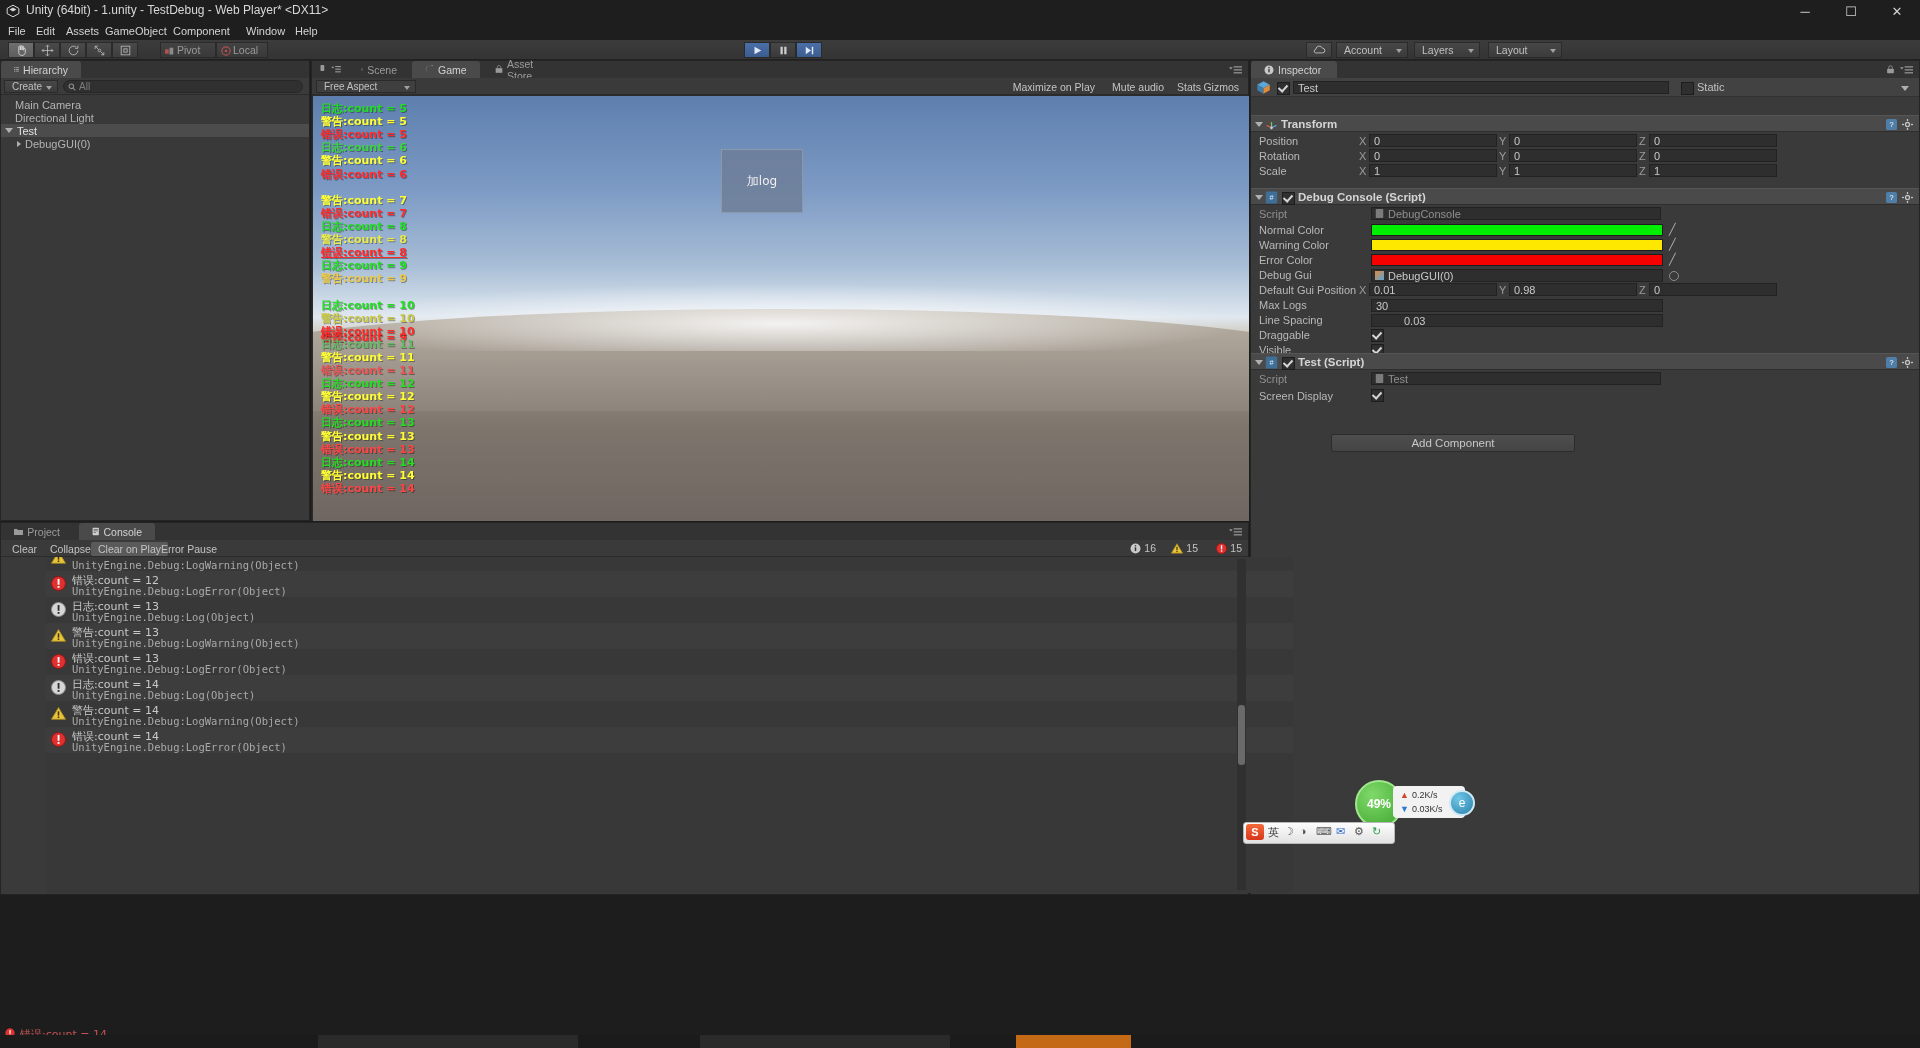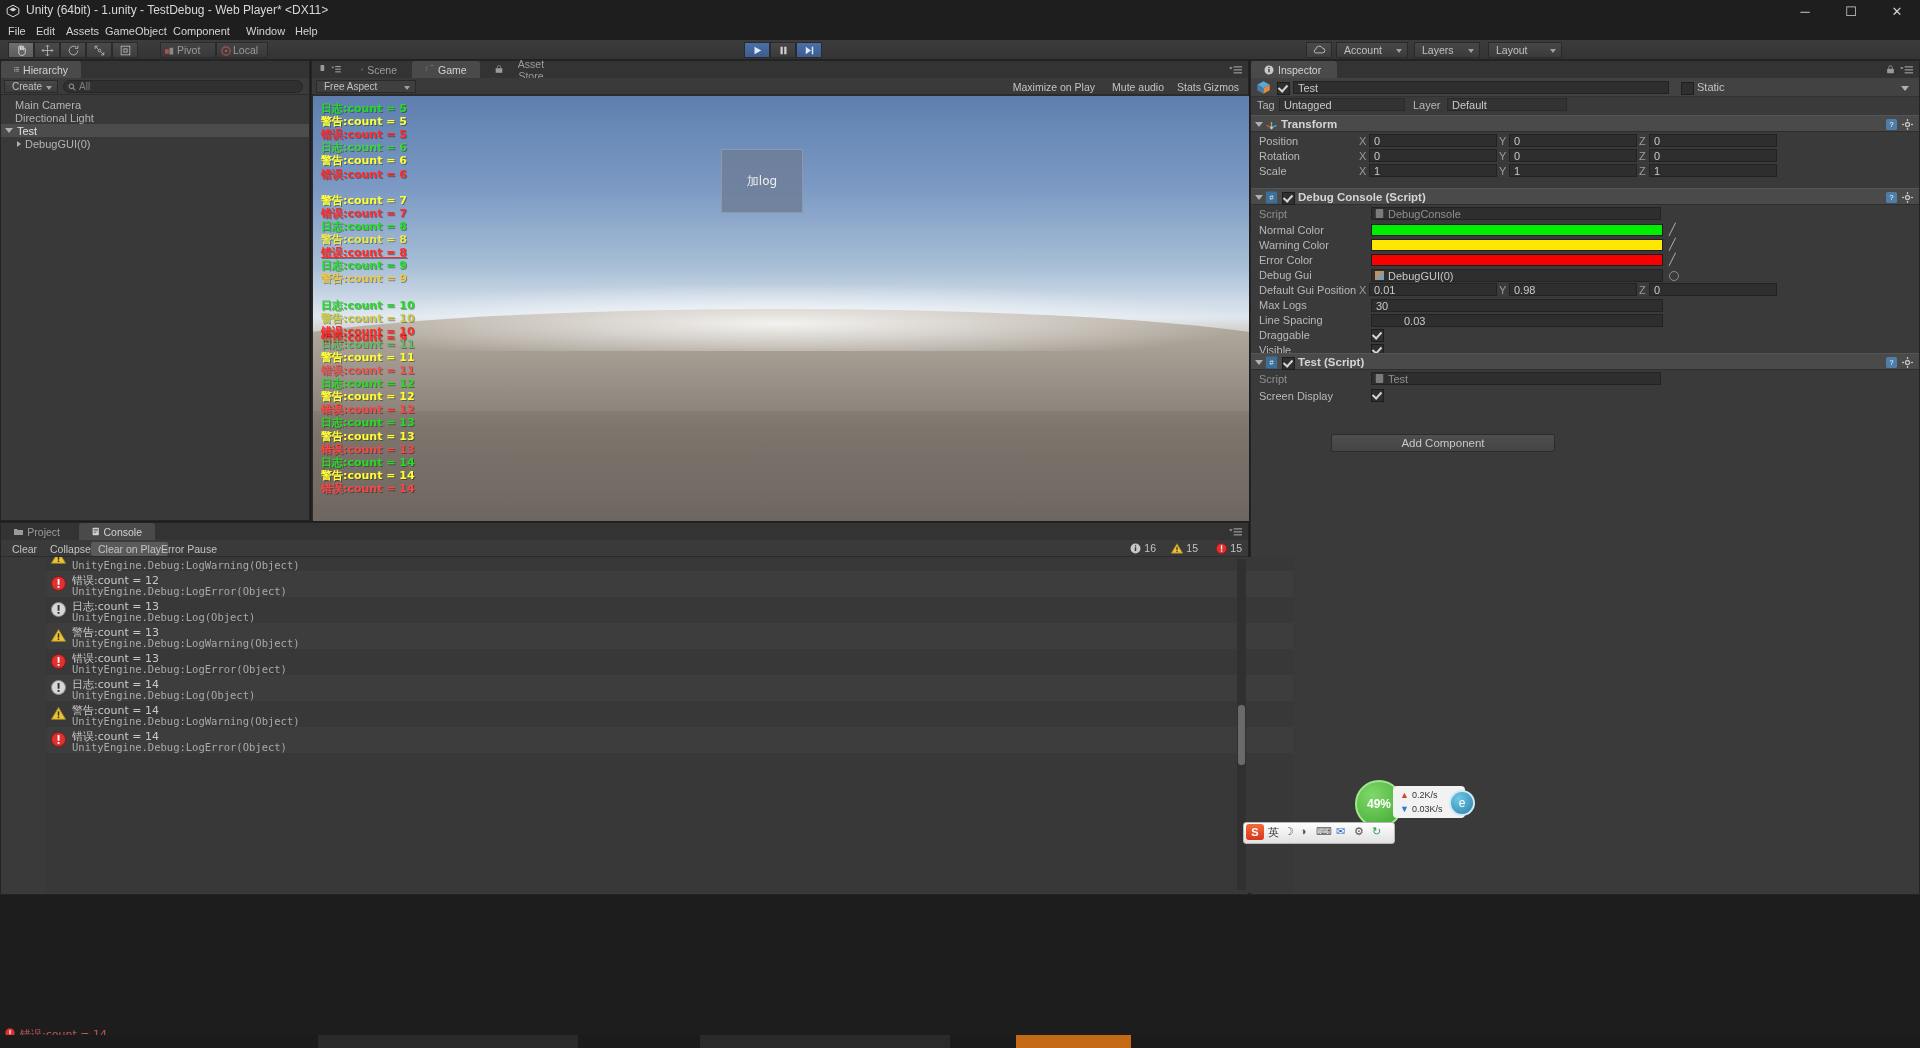--- a/index.html
+++ b/index.html
@@ -28,21 +28,21 @@
         border:1px solid #2a2a2a;box-sizing:border-box;display:flex;align-items:center;justify-content:center;}
   .dropbtn{position:absolute;top:2px;height:16px;background:linear-gradient(#474747,#3b3b3b);
         border:1px solid #2a2a2a;box-sizing:border-box;color:#c0c0c0;font-size:10.5px;
         display:flex;align-items:center;padding-left:7px;}
   .dropbtn .caret{position:absolute;right:5px;top:6px;border-left:3px solid transparent;
         border-right:3px solid transparent;border-top:4px solid #a0a0a0;}
   
   .panel{position:absolute;background:#383838;border:1px solid #242424;box-sizing:border-box;}
   .tabstrip{position:absolute;left:0;top:0;width:100%;height:17px;background:#333333;}
   .tab{position:absolute;top:0;height:17px;display:flex;align-items:center;padding:0 13px;
-       font-size:10.5px;color:#9b9b9b;box-sizing:border-box;text-align:center;}
+       font-size:10.5px;color:#9b9b9b;box-sizing:border-box;}
   .tab.active{background:#4a4a4a;color:#d2d2d2;border-top-left-radius:3px;border-top-right-radius:3px;}
   .subbar{position:absolute;left:0;height:17px;width:100%;background:#3b3b3b;
           border-bottom:1px solid #2b2b2b;box-sizing:border-box;}
   
   #hierarchy{left:0;top:60px;width:310px;height:461px;background:#3a3a3a;}
   #hier-body{position:absolute;left:0;top:34px;width:100%;bottom:0;background:#393939;}
   .hrow{position:absolute;left:0;width:100%;height:13px;display:flex;align-items:center;font-size:11px;}
   .hrow.sel{background:#4c4c4c;}
   .foldarrow{width:0;height:0;border-left:4px solid #b0b0b0;border-top:3px solid transparent;
      border-bottom:3px solid transparent;margin-right:4px;}
@@ -373,26 +373,20 @@
         <polygon points="2,7.5 12,13 12,22 2,16.5" fill="#3f7fae"></polygon>
         <polygon points="22,7.5 12,13 12,22 22,16.5" fill="#e08a3c"></polygon>
         </svg>
       <div class="cbox checked" style="left:26px;top:4px;"></div>
       <div class="ifield" style="left:42px;top:3px;width:376px;line-height:12px;">Test</div>
       <div class="cbox" style="left:430px;top:4px;"></div>
       <span style="position:absolute;left:446px;top:3px;font-size:11px;color:#c2c2c2;">Static</span>
       <i class="caret" style="position:absolute;right:10px;top:8px;border-left:4px solid transparent;border-right:4px solid transparent;border-top:5px solid #b0b0b0;"></i>
     </div>
 
-    <div style="position:absolute;left:0;top:19px;width:100%;height:16px;">
-      <span class="ilabel" style="left:6px;top:2px;">Tag</span>
-      <div class="ifield flat" style="left:28px;top:1px;width:126px;">Untagged</div>
-      <span class="ilabel" style="left:162px;top:2px;">Layer</span>
-      <div class="ifield flat" style="left:196px;top:1px;width:120px;">Default</div>
-    </div>
 
     <div class="compheader" style="top:37px;">
       <i class="foldarrow open" style="position:absolute;left:4px;top:6px;"></i>
       <svg style="position:absolute;left:14px;top:2px;" width="13" height="13" viewBox="0 0 16 16">
         <path d="M8 14V5" stroke="#7fc45a" stroke-width="1.6" fill="none"></path>
         <path d="M8 12L2 9" stroke="#d95757" stroke-width="1.6" fill="none"></path>
         <path d="M8 12l6-3" stroke="#5f9ed6" stroke-width="1.6" fill="none"></path>
         <circle cx="8" cy="12" r="1.6" fill="#d0d0d0"></circle>
         </svg>
       <span class="ct" style="left:30px;">Transform</span>
@@ -539,21 +533,21 @@
       <div class="ifield" style="left:120px;top:1px;width:290px;color:#8f8f8f;padding-left:16px;">Test</div>
       <svg style="position:absolute;left:124px;top:3px;" width="9" height="9" viewBox="0 0 12 12" fill="#7b7b7b">
         <rect x="1" y="0" width="10" height="12" rx="1"></rect>
         </svg>
     </div>
     <div style="position:absolute;left:0;top:310px;width:100%;height:15px;">
       <span class="ilabel" style="left:8px;top:2px;">Screen Display</span>
       <div class="cbox checked" style="left:120px;top:1px;"></div>
     </div>
 
-    <div class="addcomp" style="left:80px;top:356px;width:224px;">Add Component</div>
+    <div class="addcomp" style="left:80px;top:356px;width:244px;">Add Component</div>
   </div>
 </div>
 
 <div id="console" class="panel">
   <div class="tabstrip">
     <div class="tab" style="left:0;width:72px;">
       <svg style="margin-right:4px;" width="10" height="8" viewBox="0 0 12 10" fill="#9a9a9a">
         <path d="M0 1h4l1 1.4h7V9H0z"></path>
         </svg>
       <span>Project</span>

